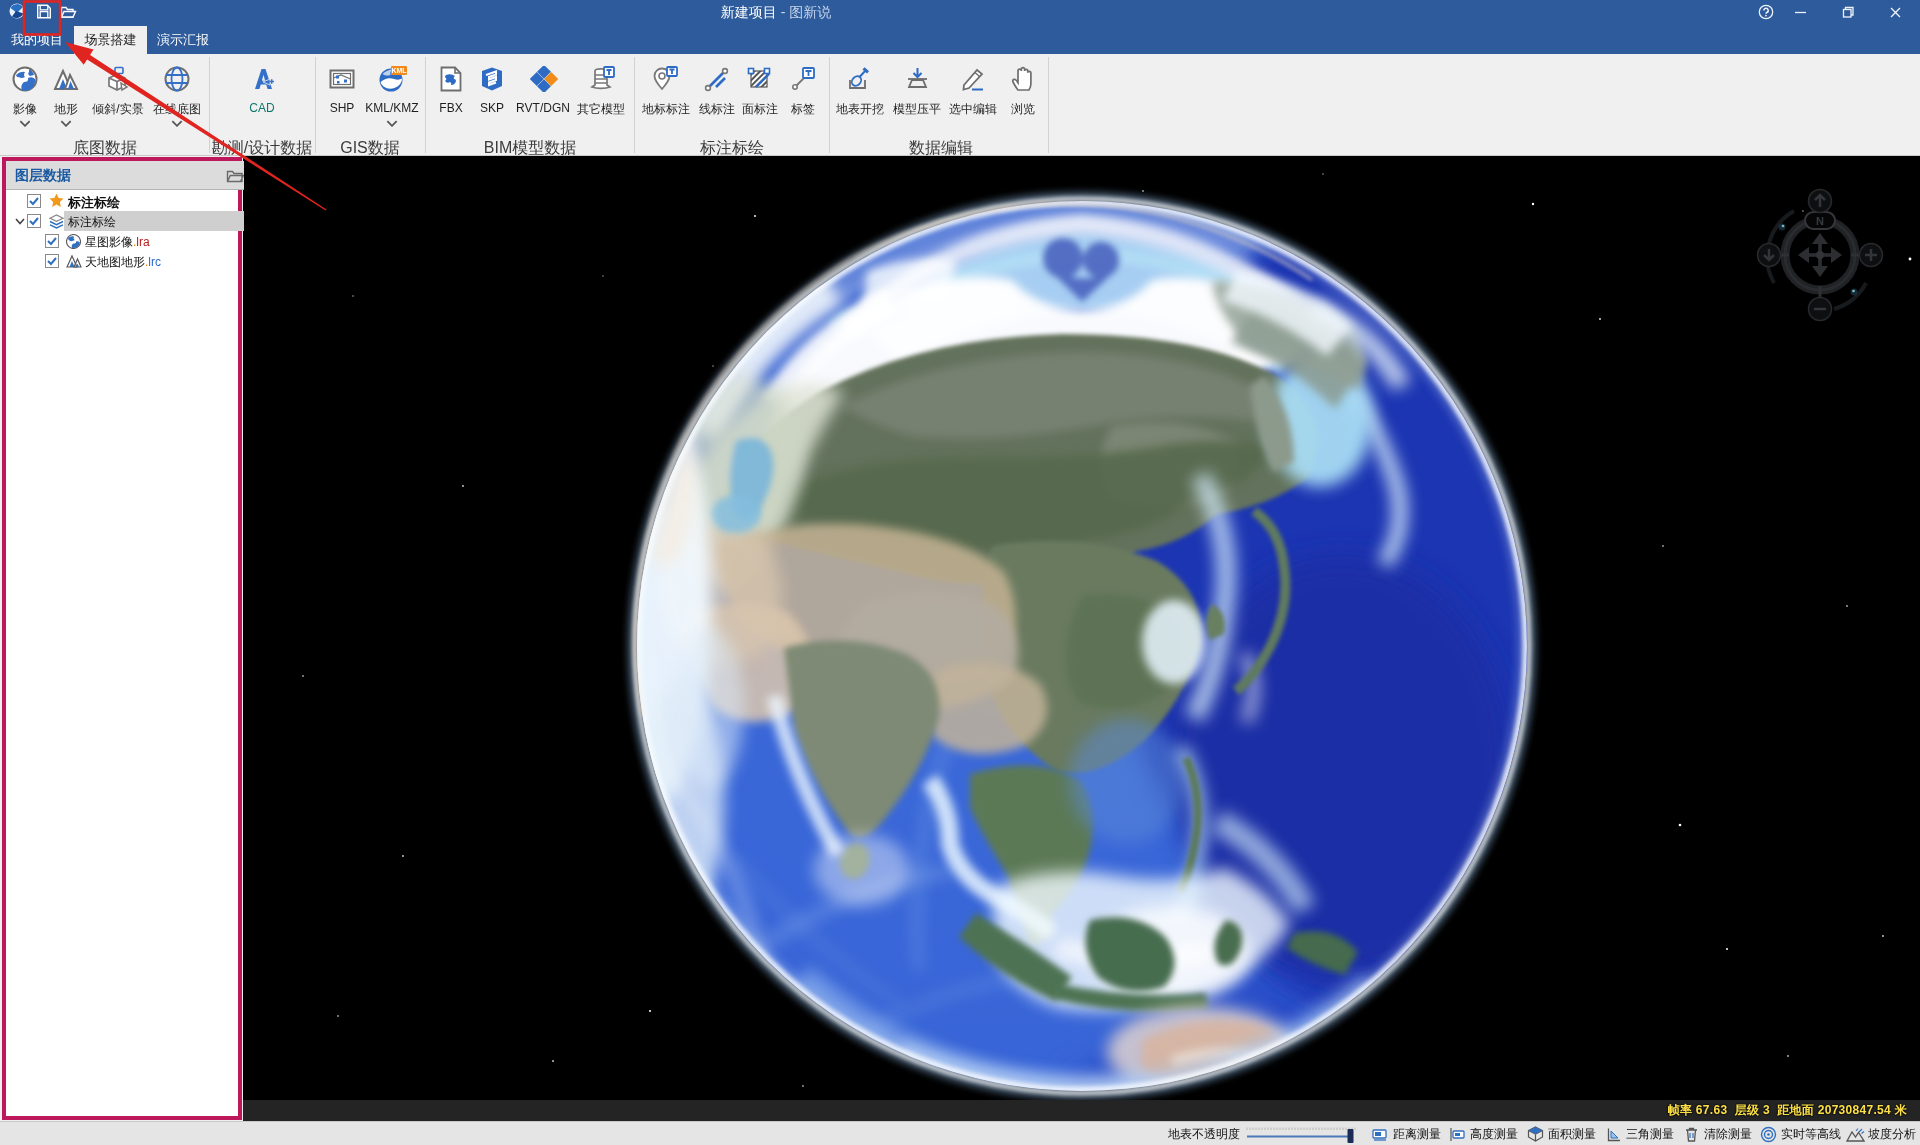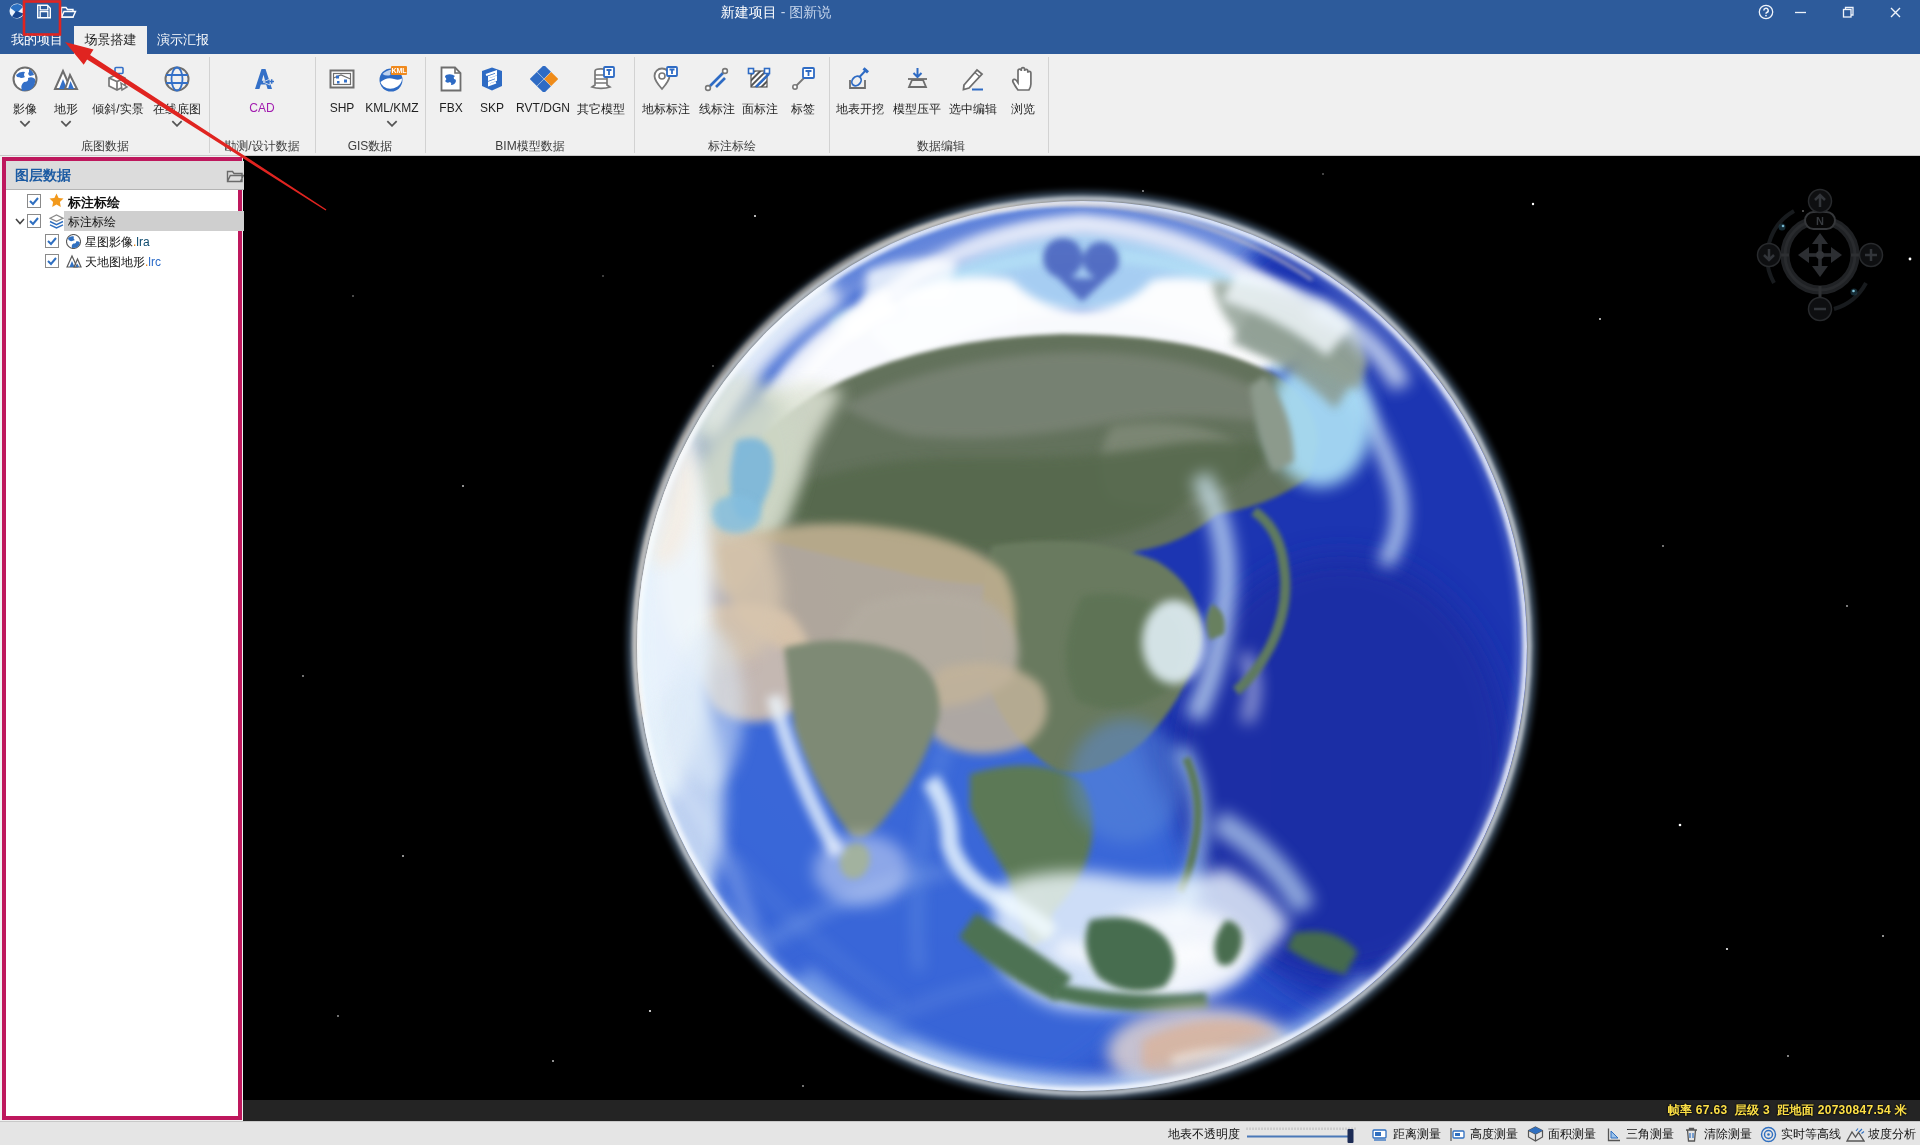--- a/index.html
+++ b/index.html
@@ -8,21 +8,21 @@
 #apptitle{position:absolute;left:0;top:4px;width:1552px;text-align:center;font-size:14px;color:#fff;}
 #apptitle .dim{color:#c7d6ec;}
 #tabs{position:absolute;left:0;top:26px;height:28px;}
 .tab{position:absolute;top:0;height:28px;font-size:13px;color:#fff;line-height:28px;text-align:center;}
 .tab.active{background:#f0f0f0;color:#222;}
 #ribbon{position:absolute;left:0;top:54px;width:1920px;height:102px;background:#f0f0f0;border-bottom:1px solid #c9c9c9;}
 .rsep{position:absolute;top:3px;height:96px;width:1px;background:#d2d2d2;}
 .ricon{position:absolute;top:12px;}
 .rlabel{position:absolute;top:47px;font-size:12px;color:#1f1f1f;text-align:center;white-space:nowrap;transform:translateX(-50%);}
 .rchev{position:absolute;top:66px;transform:translateX(-50%);width:13px;height:7px;}
-.rgroup{position:absolute;top:84px;font-size:12px;color:#3c3c3c;text-align:center;white-space:nowrap;transform:translateX(-50%);}
+.rgroup{position:absolute;top:84px;font-size:16px;color:#3c3c3c;text-align:center;white-space:nowrap;transform:translateX(-50%);}
 #leftwrap{position:absolute;left:0;top:156px;width:243px;height:965px;background:#f0f0f0;}
 #panel{position:absolute;left:2px;top:1px;width:240px;height:963px;background:#fff;border:4px solid #be185d;}
 #phead{position:absolute;left:0;top:0;width:238px;height:29px;background:#dcdcdc;border-bottom:1px solid #b4b4b4;}
 #phead .t{position:absolute;left:9px;top:6px;font-size:14px;font-weight:bold;color:#1b5aa2;}
 .trow{position:absolute;left:0;width:238px;height:20px;font-size:12px;color:#111;}
 .trow .txt{position:absolute;top:3px;}
 #viewport{position:absolute;left:243px;top:156px;width:1677px;height:965px;background:#000;overflow:hidden;}
 #darkstrip{position:absolute;left:0;bottom:0;width:1677px;height:21px;background:#242424;}
 #fpsbar{position:absolute;right:13px;top:2px;font-size:12px;font-weight:bold;color:#fde047;letter-spacing:0.3px;
   text-shadow:0 0 2px #000,0 0 2px #000;}
@@ -118,21 +118,21 @@
 <svg class="rchev" style="left:177px" viewBox="0 0 10 6">
       <path d="M1 1 L5 5 L9 1" stroke="#555" stroke-width="1.5" fill="none"></path>
     </svg>
 <div class="rgroup" style="left:105px">底图数据</div>
 
 <svg class="ricon" style="left:249px" width="26" height="26" viewBox="0 0 26 26">
  <path d="M6 23 L12.5 3 L16.5 3 L23 23 L18.6 23 L17.2 18.5 L11.8 18.5 L10.4 23 Z M12.9 14.8 L16.1 14.8 L14.5 8.8 Z" fill="#3470c8"></path>
  <path d="M14 16 l7 -3 v6 z" fill="#3470c8" stroke="#f0f0f0" stroke-width="0.8"></path>
  <path d="M20.5 15.5 h4.5 M22.7 13.3 v4.4" stroke="#3470c8" stroke-width="1.5"></path>
 </svg>
-<div class="rlabel" style="left:262px;color:#a21caf">CAD</div>
+<div class="rlabel" style="left:262px;color:#0f766e">CAD</div>
 <div class="rgroup" style="left:262px">勘测/设计数据</div>
 
 <svg class="ricon" style="left:329px" width="26" height="26" viewBox="0 0 26 26">
  <rect x="1.5" y="4.5" width="23" height="17" fill="#fff" stroke="#6e6e6e" stroke-width="2"></rect>
  <rect x="4.5" y="7.5" width="17" height="11" fill="none" stroke="#6e6e6e" stroke-width="1.2"></rect>
  <path d="M4.5 12 L12 9 L21.5 13" fill="none" stroke="#6e6e6e" stroke-width="1.2"></path>
  <rect x="7" y="9.5" width="3" height="3" fill="#3470c8"></rect>
  <rect x="15" y="13.5" width="3" height="3" fill="#3470c8"></rect>
  <rect x="8" y="15" width="2.5" height="2.5" fill="#3470c8"></rect>
 </svg>
@@ -508,21 +508,21 @@
   <div class="trow" style="top:70px">
     <svg width="14" height="14" style="position:absolute;left:39px;top:3px" viewBox="0 0 14 14">
           <rect x="0.5" y="0.5" width="13" height="13" fill="#fff" stroke="#8a8a8a"></rect>
           <path d="M3 7 l3 3 l5-6" stroke="#2f6fc0" stroke-width="2" fill="none"></path>
         </svg>
     <svg width="15" height="15" style="position:absolute;left:60px;top:3px" viewBox="0 0 15 15">
       <circle cx="7.5" cy="7.5" r="7" fill="#fff" stroke="#5a5a5a" stroke-width="1.1"></circle>
       <path d="M2 4 Q5 1.5 8 2.5 Q7 5 9 6 Q5 8 3.5 6.5 Q2.5 6.5 2 4Z" fill="#2f6fc0"></path>
       <path d="M6 14 Q5 10.5 7.5 9.5 Q10.5 9.5 10 7.5 Q12 6.5 13.8 8.5 Q13.5 12 10 13.8 Z" fill="#2f6fc0"></path>
     </svg>
-    <span class="txt" style="left:79px">星图影像<span style="color:#e8820c">.</span><span style="color:#0c4a6e">lra</span></span>
+    <span class="txt" style="left:79px">星图影像<span style="color:#e8820c">.</span><span style="color:#b91c1c">lra</span></span>
   </div>
   <div class="trow" style="top:90px">
     <svg width="14" height="14" style="position:absolute;left:39px;top:3px" viewBox="0 0 14 14">
           <rect x="0.5" y="0.5" width="13" height="13" fill="#fff" stroke="#8a8a8a"></rect>
           <path d="M3 7 l3 3 l5-6" stroke="#2f6fc0" stroke-width="2" fill="none"></path>
         </svg>
     <svg width="16" height="14" style="position:absolute;left:60px;top:3px" viewBox="0 0 16 14">
       <path d="M1 13 L6 2 L11 13 Z" fill="none" stroke="#5a5a5a" stroke-width="1.2"></path>
       <path d="M3.5 13 L6 7 L8.5 13 Z" fill="#2f6fc0"></path>
       <path d="M8 13 L11.5 5 L15 13 Z" fill="none" stroke="#5a5a5a" stroke-width="1.2"></path>

